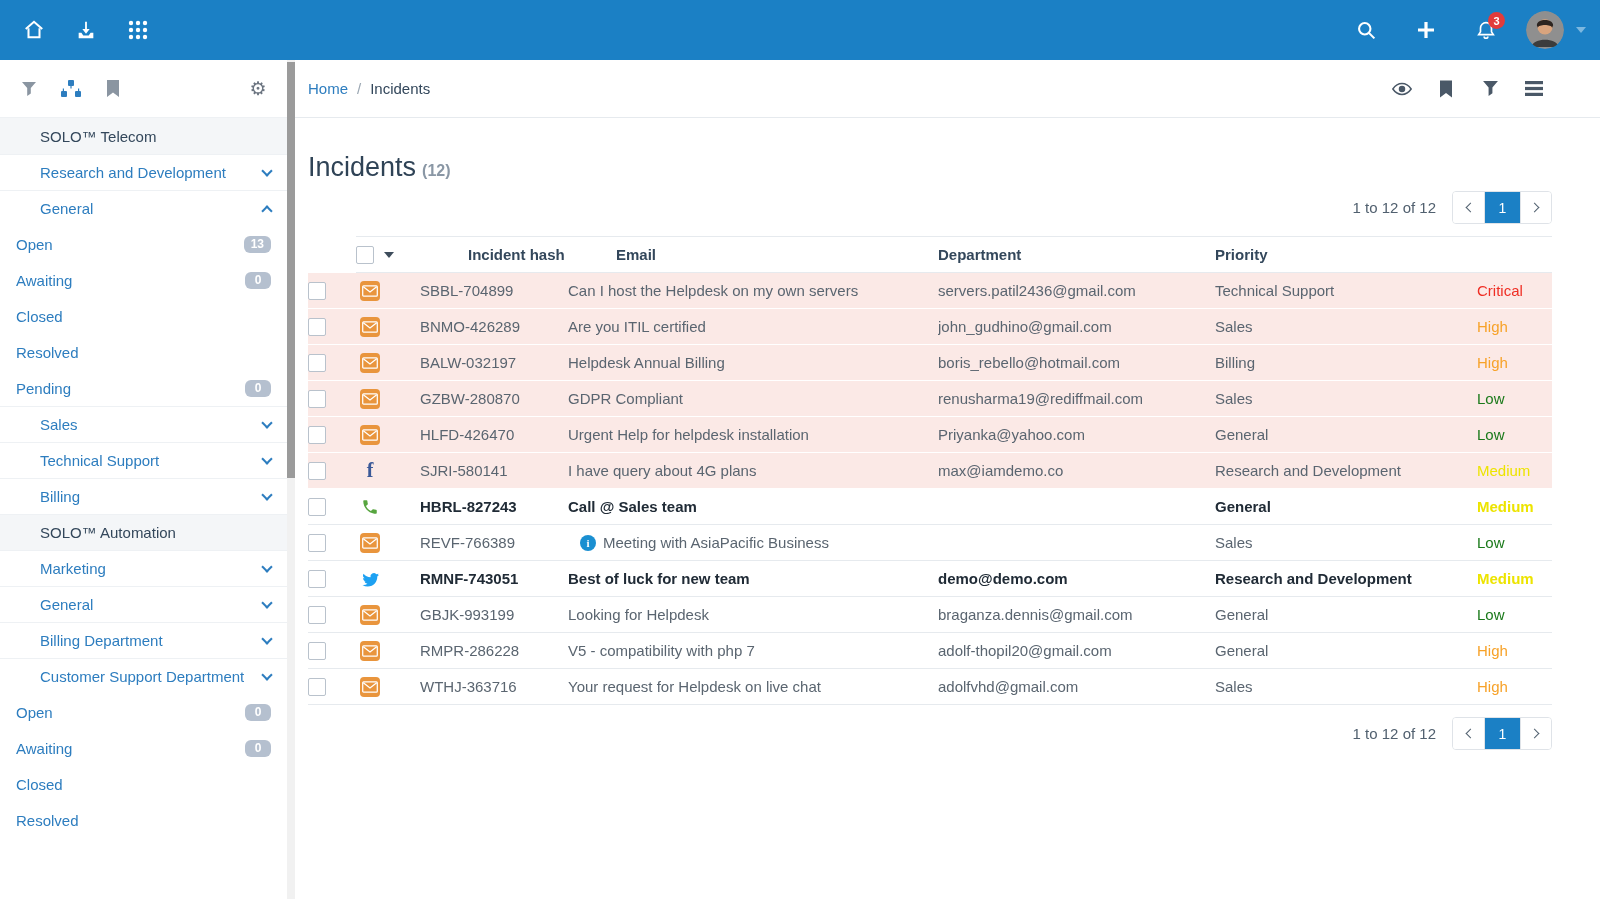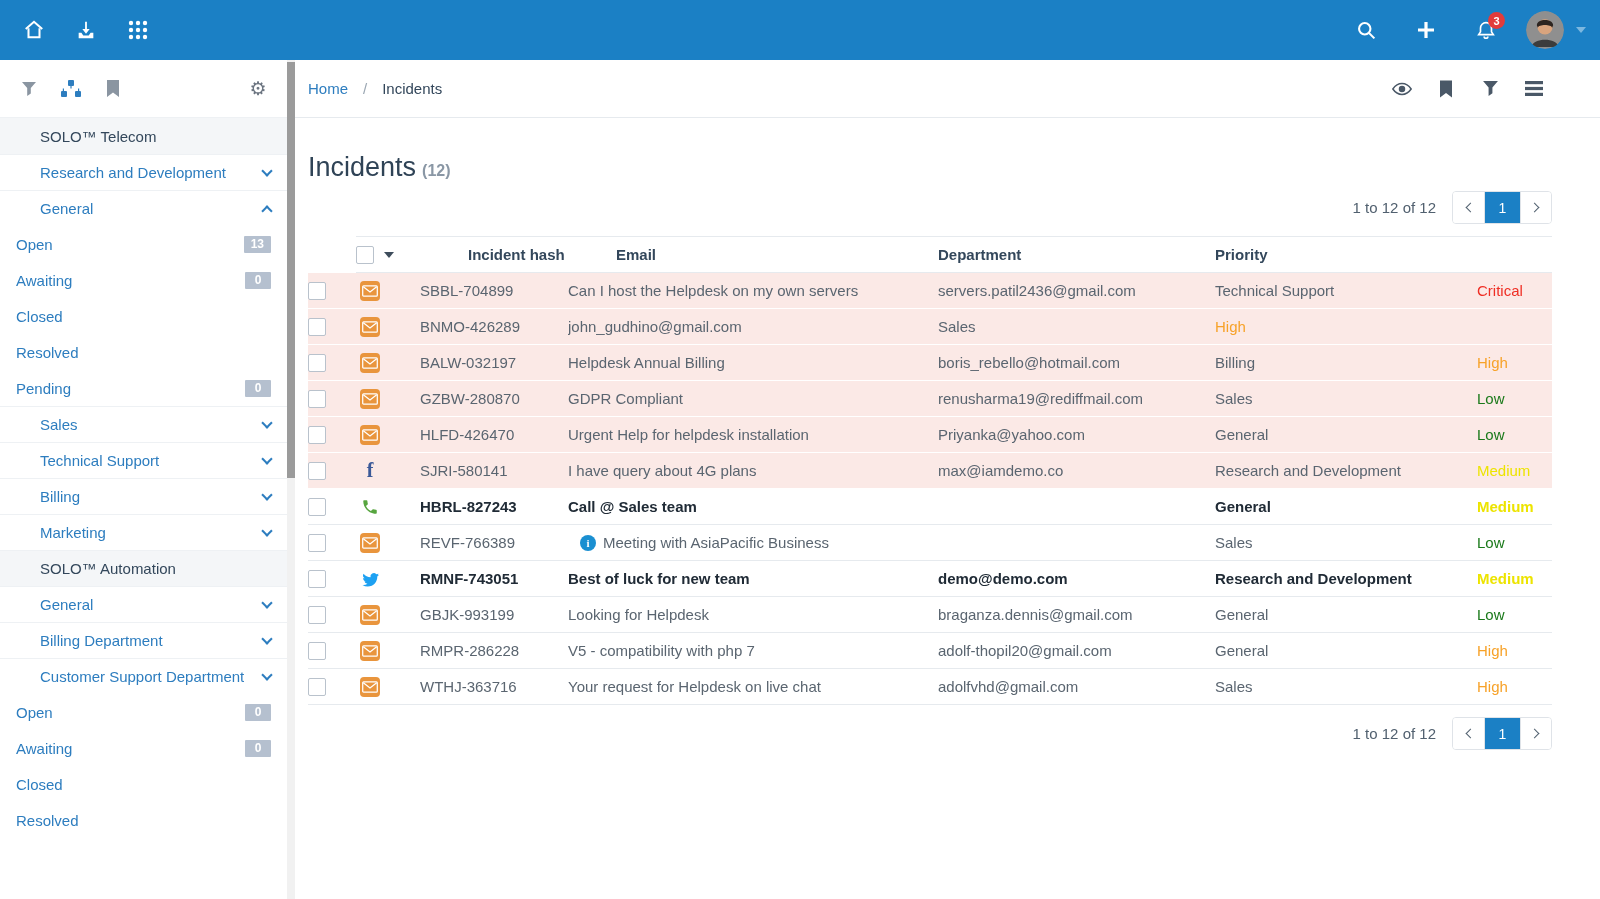--- a/index.html
+++ b/index.html
@@ -24,31 +24,31 @@
   .side-toolbar{ height:58px; display:flex; align-items:center; padding:0 18px; gap:20px; border-bottom:1px solid #eef1f4; }
   .tool-ic{ width:22px; height:22px; display:flex; align-items:center; justify-content:center; cursor:pointer; }
   .tool-ic.right{ margin-left:auto; }
   .gear-glyph{ font-size:19px; color:#6b7480; line-height:1; }
   .side-item{ height:36px; display:flex; align-items:center; padding:0 16px; font-size:15px; color:var(--link); cursor:pointer; }
   .side-item:not(.sub){ border-top:1px solid #eef1f4;padding-left:40px; }
   #side-nav > .side-item:first-child{ border-top:none; }
   .side-item.hdr{ background:var(--headerbg); color:var(--dark); cursor:default; }
   .side-item .lbl{ white-space:nowrap; overflow:hidden; }
   .side-item .badge{ margin-left:auto; background:var(--badge); color:#fff; font-size:12px; font-weight:bold;
-       min-width:26px; height:17px; border-radius:1px; display:flex; align-items:center; justify-content:center; padding:0 7px;}
+       min-width:26px; height:17px; border-radius:6px; display:flex; align-items:center; justify-content:center; padding:0 7px;}
   .side-item .chev{ margin-left:auto; width:8px; height:8px; border-right:2px solid var(--link); border-bottom:2px solid var(--link);
        transform:rotate(45deg); margin-top:-4px; }
   .side-item .chev.c-up{ transform:rotate(-135deg); margin-top:4px; }
   
   .side-scroll{ width:8px; flex:none; background:#f1f1f1; position:relative; cursor:pointer; }
   .side-scroll .thumb{ position:absolute; top:2px; left:0; width:8px; height:416px; background:#9b9b9b; }
   
   .main{ flex:1; display:flex; flex-direction:column; overflow:hidden; }
   .crumbbar{ height:58px; flex:none; border-bottom:1px solid var(--border); display:flex; align-items:center; padding:0 56px 0 13px; }
-  .crumb{ font-size:15px; color:var(--dark); display:flex; gap:15px; align-items:center;}
+  .crumb{ font-size:15px; color:var(--dark); display:flex; gap:9px; align-items:center;}
   .crumb .home{ color:var(--link); cursor:pointer; }
   .crumb .sep{ color:#9aa6b2; }
   .crumb-icons{ margin-left:auto; display:flex; gap:24px; align-items:center; }
   .ci{ width:20px; height:20px; display:flex; align-items:center; justify-content:center; cursor:pointer; }
   .content{ padding:0 48px 0 13px; }
   .pagetitle{ margin:34px 0 6px; font-size:27px; font-weight:400; color:#2f4356; }
   .pagetitle .cnt{ font-size:16px; color:#8a97a5; margin-left:6px;font-weight:bold; }
   .pagerow{ display:flex; align-items:center; justify-content:flex-end; gap:16px; margin:8px 0 12px; }
   .pagerow.bot{ margin:12px 0 0; }
   .psummary{ font-size:15px; color:var(--text); }
@@ -208,28 +208,28 @@
         <div class="side-item">
     <span class="lbl">Technical Support</span>
 
     <span class="chev c-down"></span>
   </div>
         <div class="side-item">
     <span class="lbl">Billing</span>
 
     <span class="chev c-down"></span>
   </div>
-        <div class="side-item">
-    <span class="lbl">Marketing</span>
-
-    <span class="chev c-down"></span>
-  </div>
         <div class="side-item hdr">
           <span class="lbl">SOLO™ Automation</span>
         </div>
+        <div class="side-item">
+    <span class="lbl">Marketing</span>
+
+    <span class="chev c-down"></span>
+  </div>
         <div class="side-item">
     <span class="lbl">General</span>
 
     <span class="chev c-down"></span>
   </div>
         <div class="side-item">
     <span class="lbl">Billing Department</span>
 
     <span class="chev c-down"></span>
   </div>
@@ -356,20 +356,24 @@
     <div>
       <span class="ch ch-email">
         <svg width="16" height="12" viewBox="0 0 18 13" fill="none" stroke="#fff" stroke-width="1.4">
                   <rect x="0.8" y="0.8" width="16.4" height="11.4" rx="1"></rect>
                   <path d="m1.5 1.6 7.5 6 7.5-6"></path>
                 </svg>
       </span>
 
     </div>
     <div class="c-hash">BNMO-426289</div>
+    <div class="c-subj">
+
+      <span class="subj-txt">Are you ITIL certified</span>
+    </div>
     <div class="c-email">john_gudhino@gmail.com</div>
     <div class="c-dept">Sales</div>
     <div class="c-prio" style="color: rgb(247, 162, 41);">High</div>
   </div>
           <div class="grid-row trow pink">
     <div class="cell-cb">
               <span class="cb"></span>
             </div>
     <div>
       <span class="ch ch-email">

